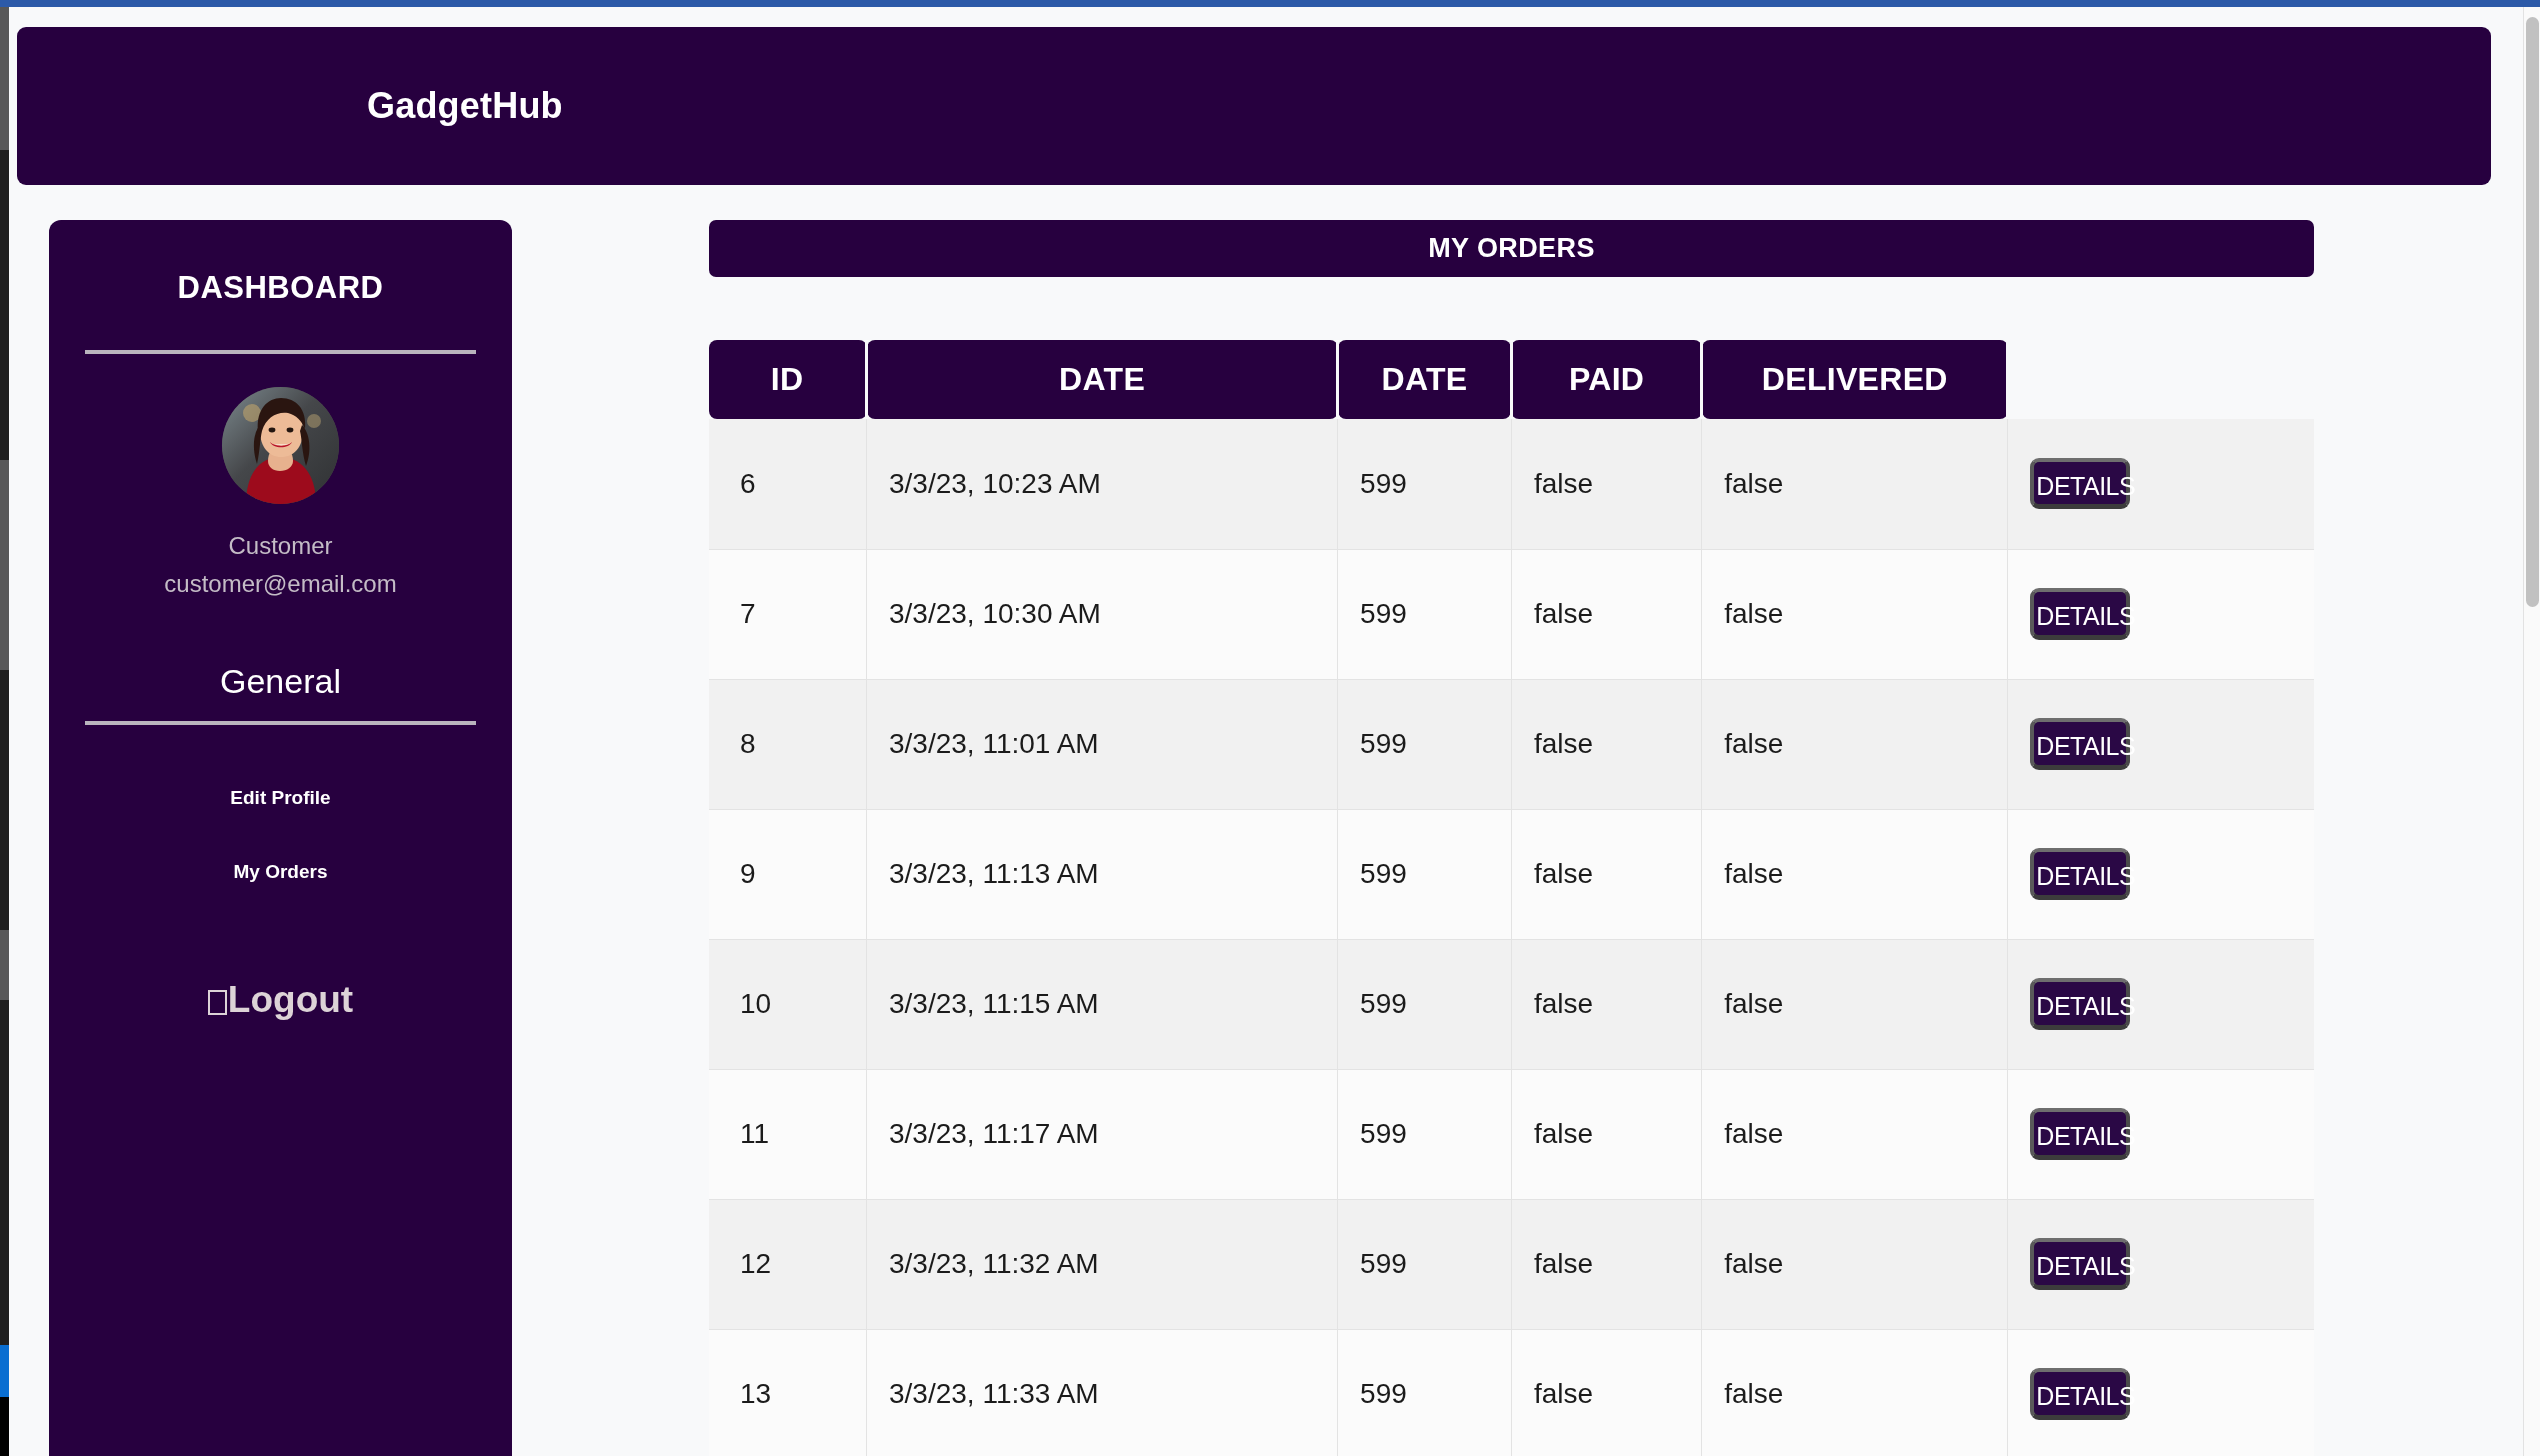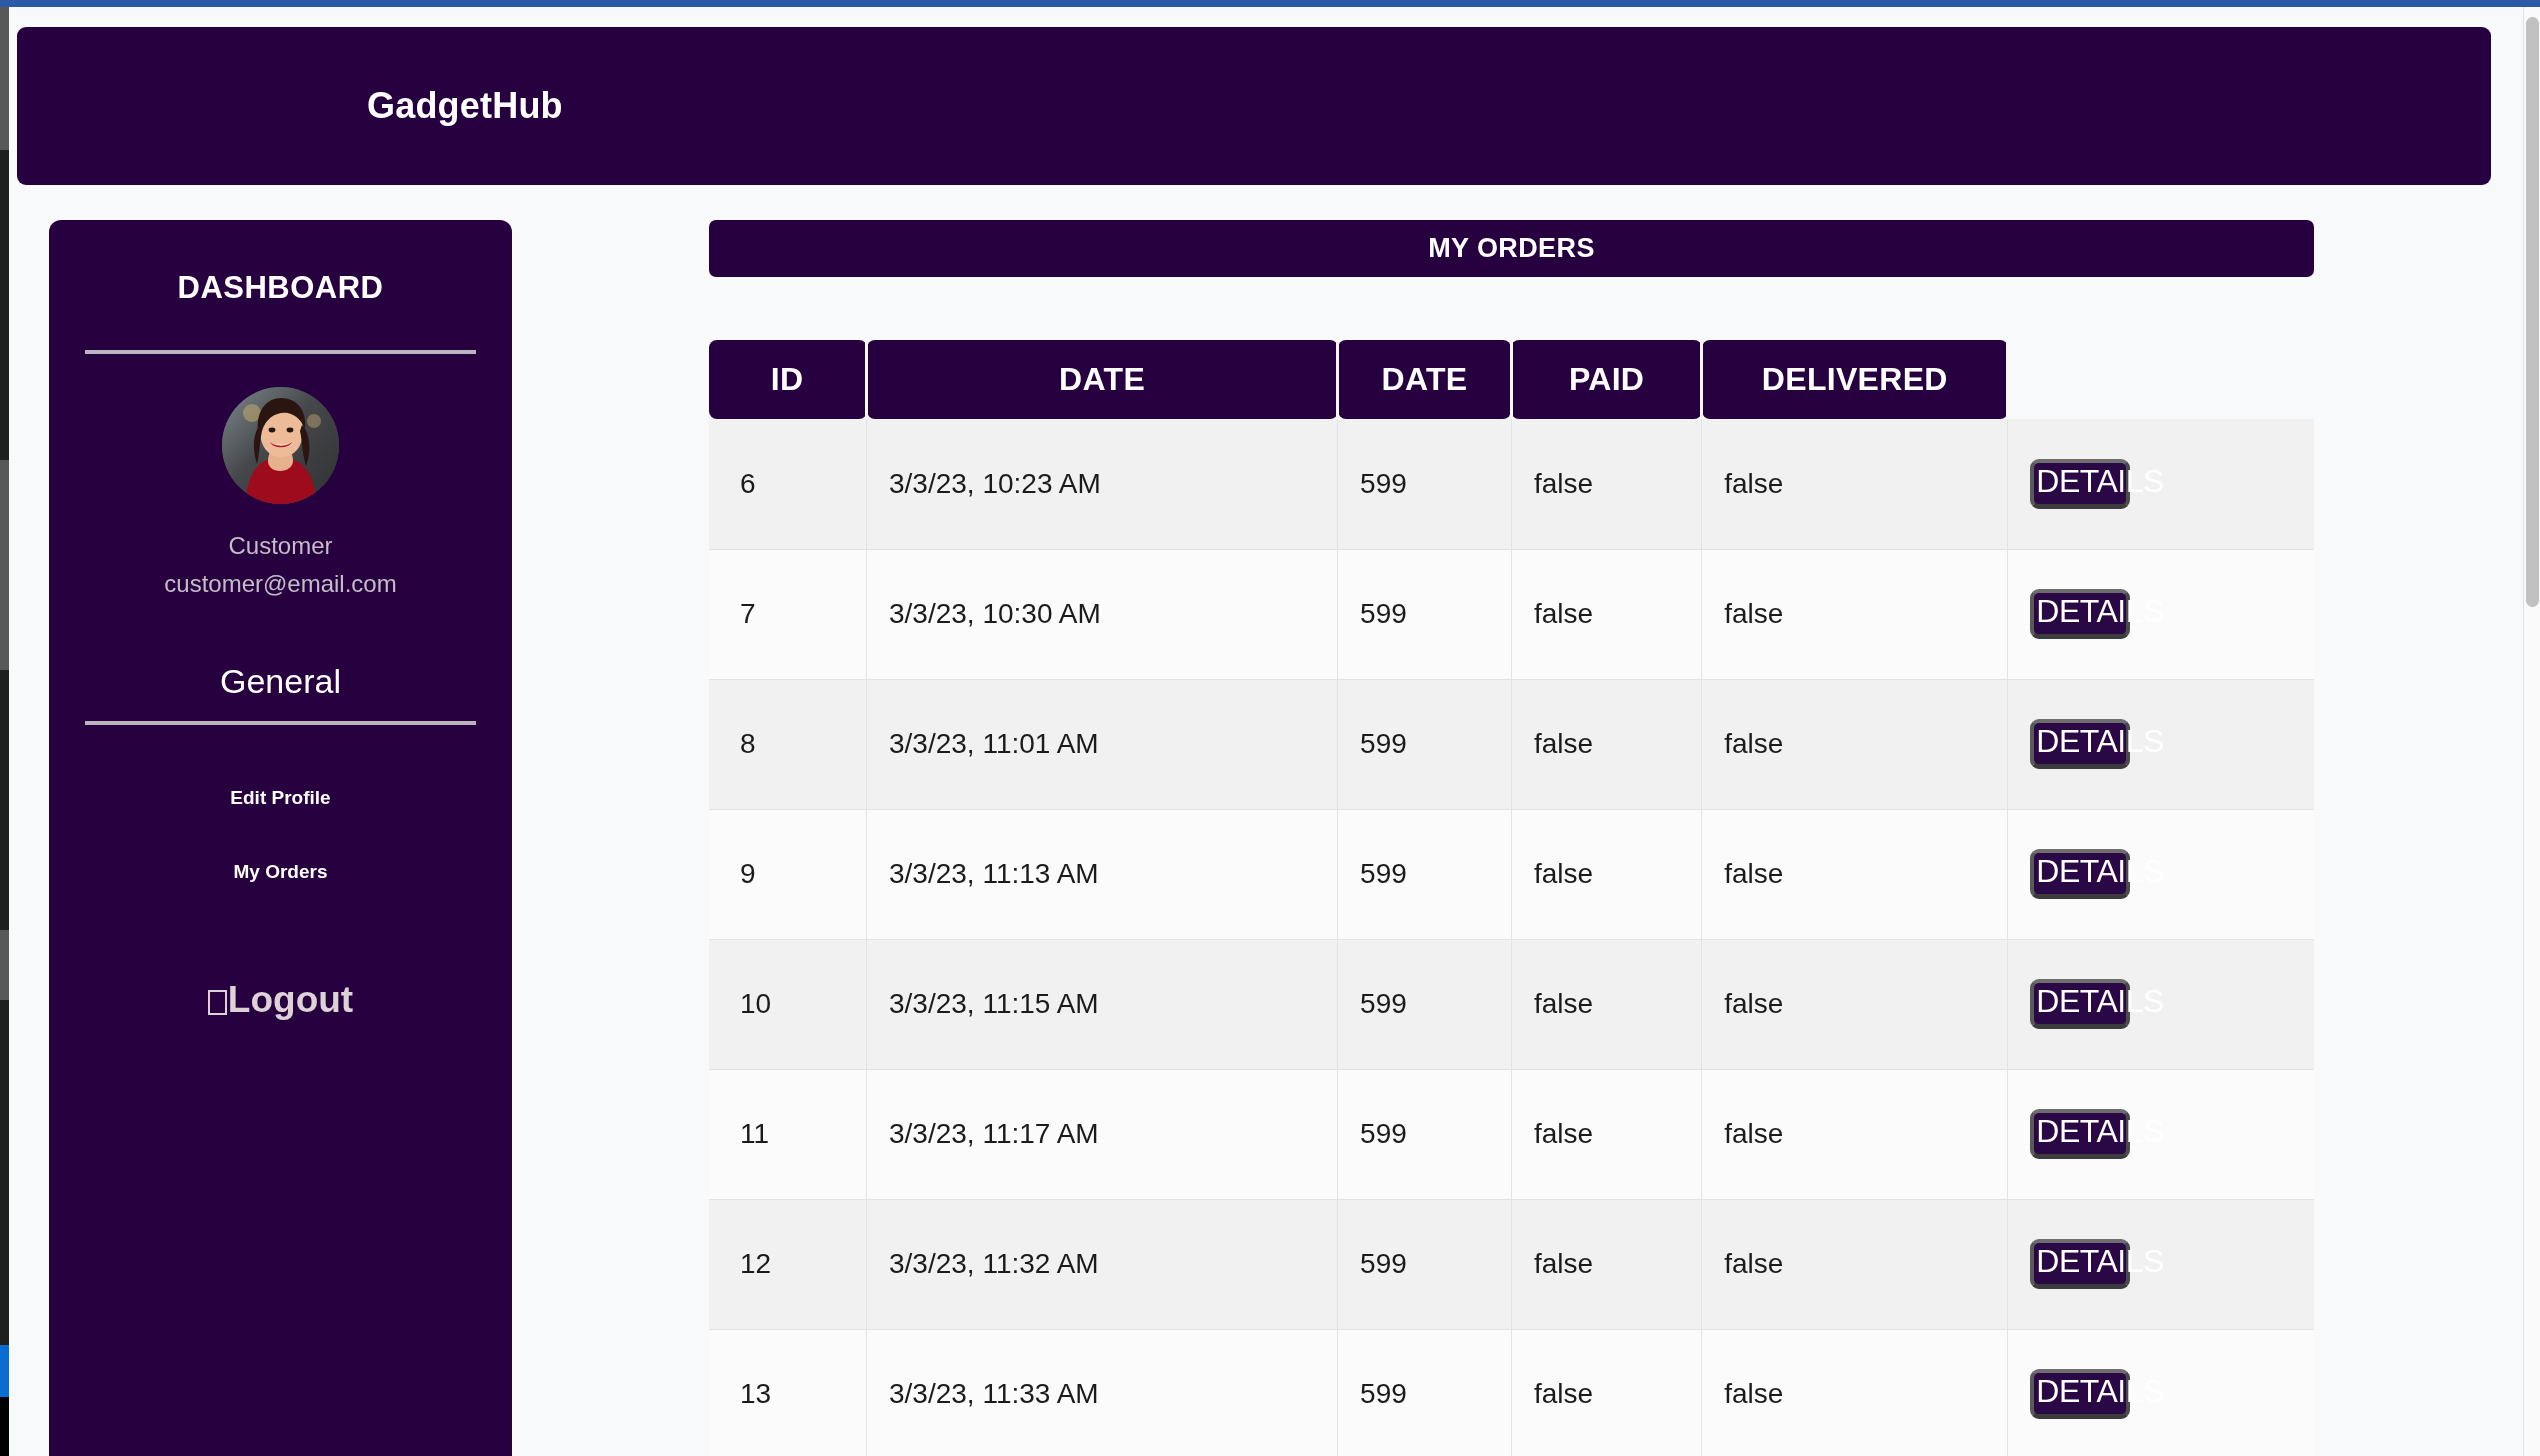--- a/index.html
+++ b/index.html
@@ -221,23 +221,23 @@
   col.w-id    { width: 106px; }
   col.w-date  { width: 317px; }
   col.w-total { width: 117px; }
   col.w-paid  { width: 128px; }
   col.w-deliv { width: 206px; }
   col.w-act   { width: 206px; }
 
   .details-btn {
     background: #2a0845;
     color: #ffffff;
-    font-size: 32px;
+    font-size: 25px;
     font-family: "Liberation Sans", sans-serif;
-    padding: 2px 2px 5px;
+    padding: 11px 2px 5px;
     width: 100px;
     border-top: 4px solid #6e6e6e;
     border-left: 4px solid #5a5a5a;
     border-right: 4px solid #4a4a4a;
     border-bottom: 5px solid #3c3c3c;
     border-radius: 9px;
     cursor: pointer;
     letter-spacing: -.5px;
     line-height: 1.05;
   }

